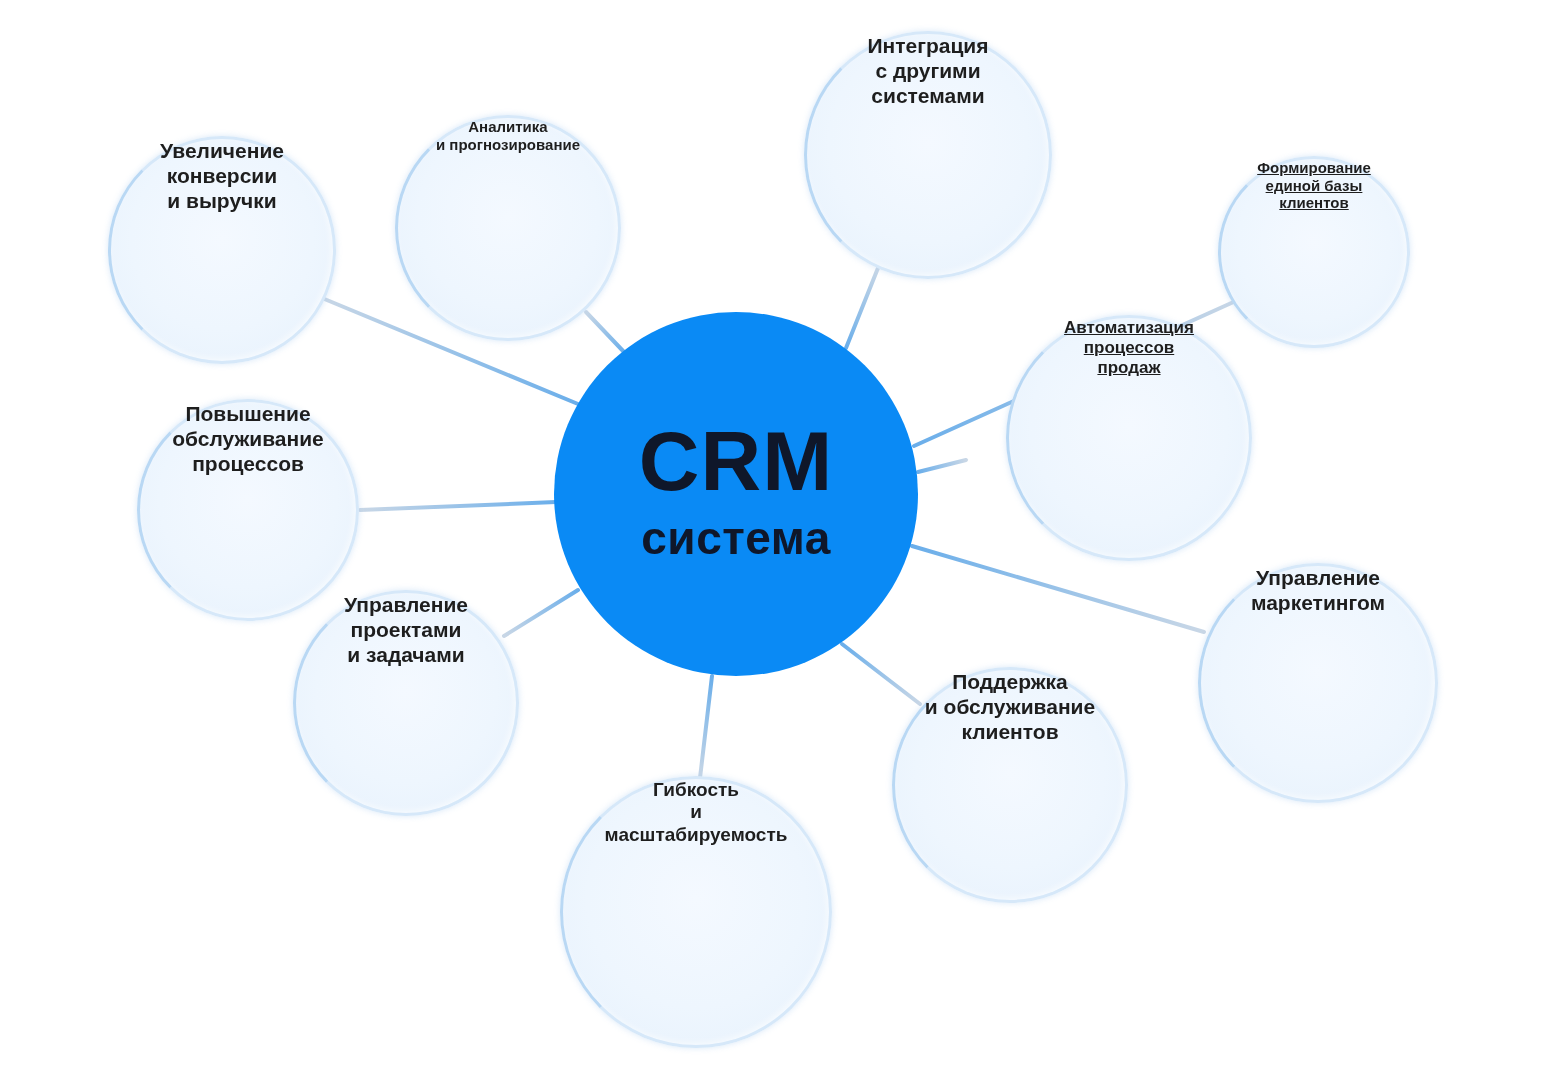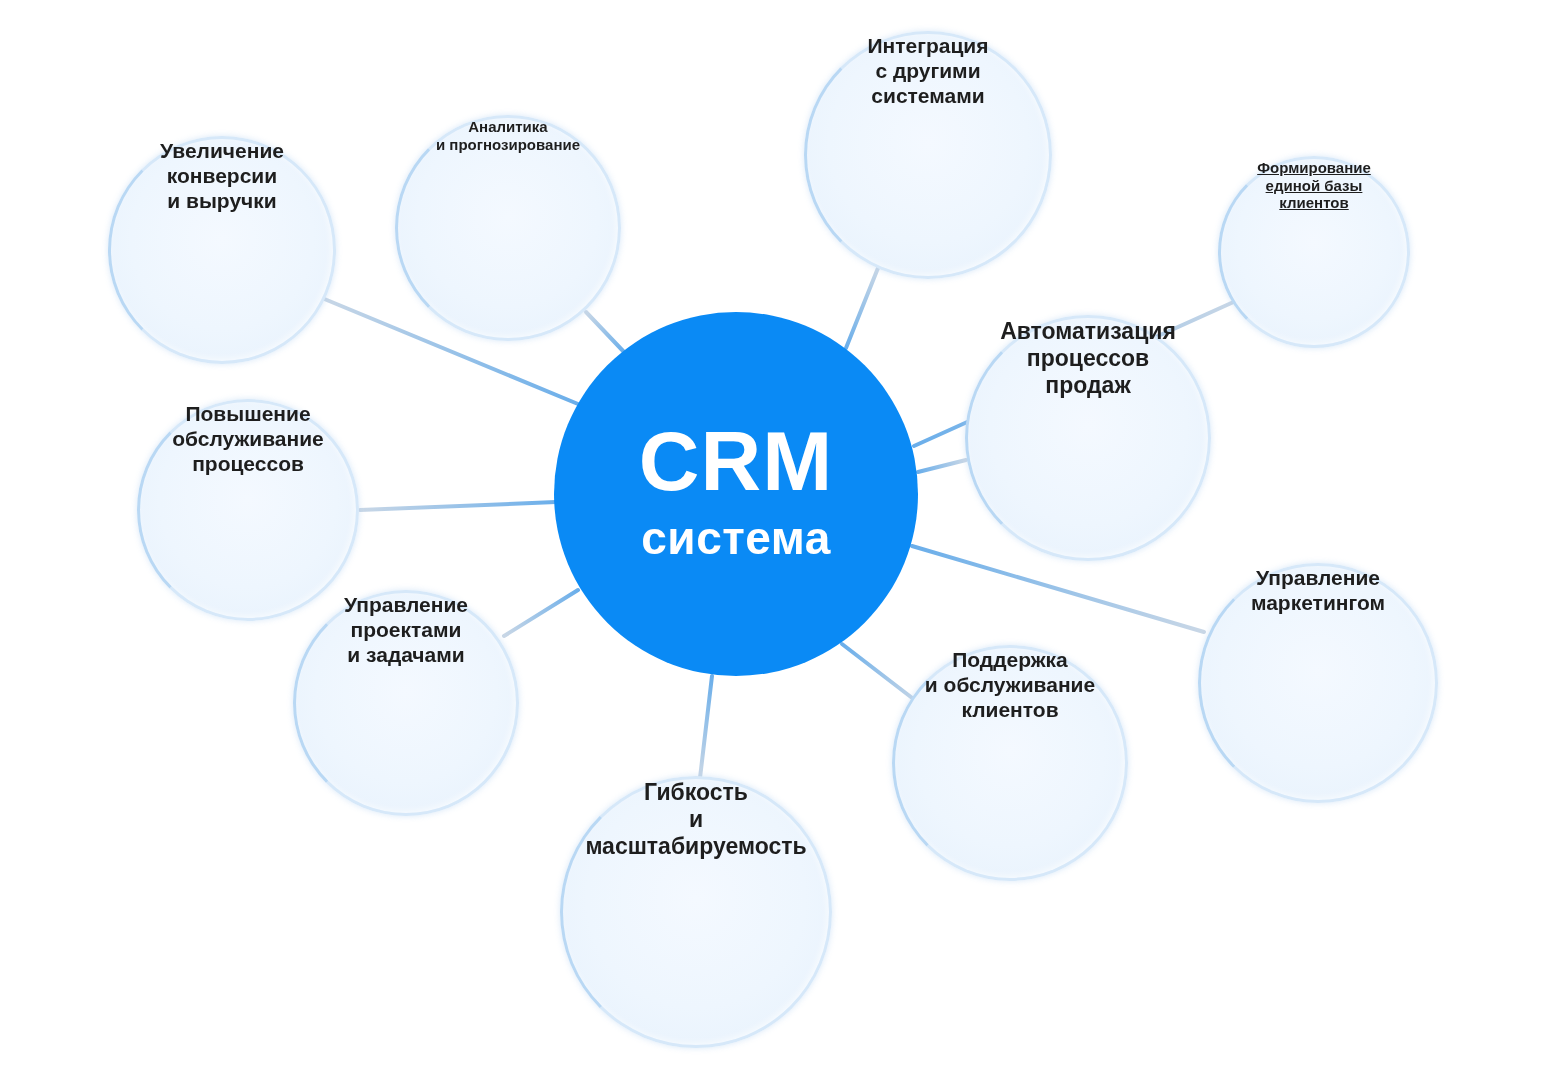--- a/index.html
+++ b/index.html
@@ -48,21 +48,21 @@
       display: block;
     }
     .center-node {
       position: absolute;
       border-radius: 50%;
       background: #0a8af5;
       display: flex;
       flex-direction: column;
       align-items: center;
       justify-content: center;
-      color: #ffffff;
+      color: #0f172a;
       font-weight: bold;
       text-align: center;
     }
     .center-title {
       font-size: 84px;
       line-height: 1;
       letter-spacing: 1px;
       margin-top: -8px;
     }
     .center-subtitle {
@@ -152,35 +152,35 @@
   <div class="node left-edge" id="node-2" style="left: 804px; top: 31px; width: 248px; height: 248px; font-size: 21px;">
     <span class="node-label">Интеграция
 с другими
 системами</span>
   </div>
   <div class="node left-edge" id="node-3" style="left: 1218px; top: 156px; width: 192px; height: 192px; font-size: 15px; text-decoration: underline;">
     <span class="node-label">Формирование
 единой базы
 клиентов</span>
   </div>
-  <div class="node left-edge" id="node-4" style="left: 965px; top: 315px; width: 246px; height: 246px; font-size: 23px;">
+  <div class="node left-edge" id="node-4" style="left: 1006px; top: 315px; width: 246px; height: 246px; font-size: 17px; text-decoration: underline;">
     <span class="node-label">Автоматизация
 процессов
 продаж</span>
   </div>
   <div class="node left-edge" id="node-5" style="left: 1198px; top: 563px; width: 240px; height: 240px; font-size: 21px;">
     <span class="node-label">Управление
 маркетингом</span>
   </div>
-  <div class="node left-edge" id="node-6" style="left: 892px; top: 645px; width: 236px; height: 236px; font-size: 21px;">
+  <div class="node left-edge" id="node-6" style="left: 892px; top: 667px; width: 236px; height: 236px; font-size: 21px;">
     <span class="node-label">Поддержка
 и обслуживание
 клиентов</span>
   </div>
-  <div class="node left-edge" id="node-7" style="left: 560px; top: 776px; width: 272px; height: 272px; font-size: 23px;">
+  <div class="node left-edge" id="node-7" style="left: 560px; top: 776px; width: 272px; height: 272px; font-size: 19px;">
     <span class="node-label">Гибкость
 и
 масштабируемость</span>
   </div>
   <div class="node left-edge" id="node-8" style="left: 293px; top: 590px; width: 226px; height: 226px; font-size: 21px;">
     <span class="node-label">Управление
 проектами
 и задачами</span>
   </div>
   <div class="node left-edge" id="node-9" style="left: 137px; top: 399px; width: 222px; height: 222px; font-size: 21px;">

